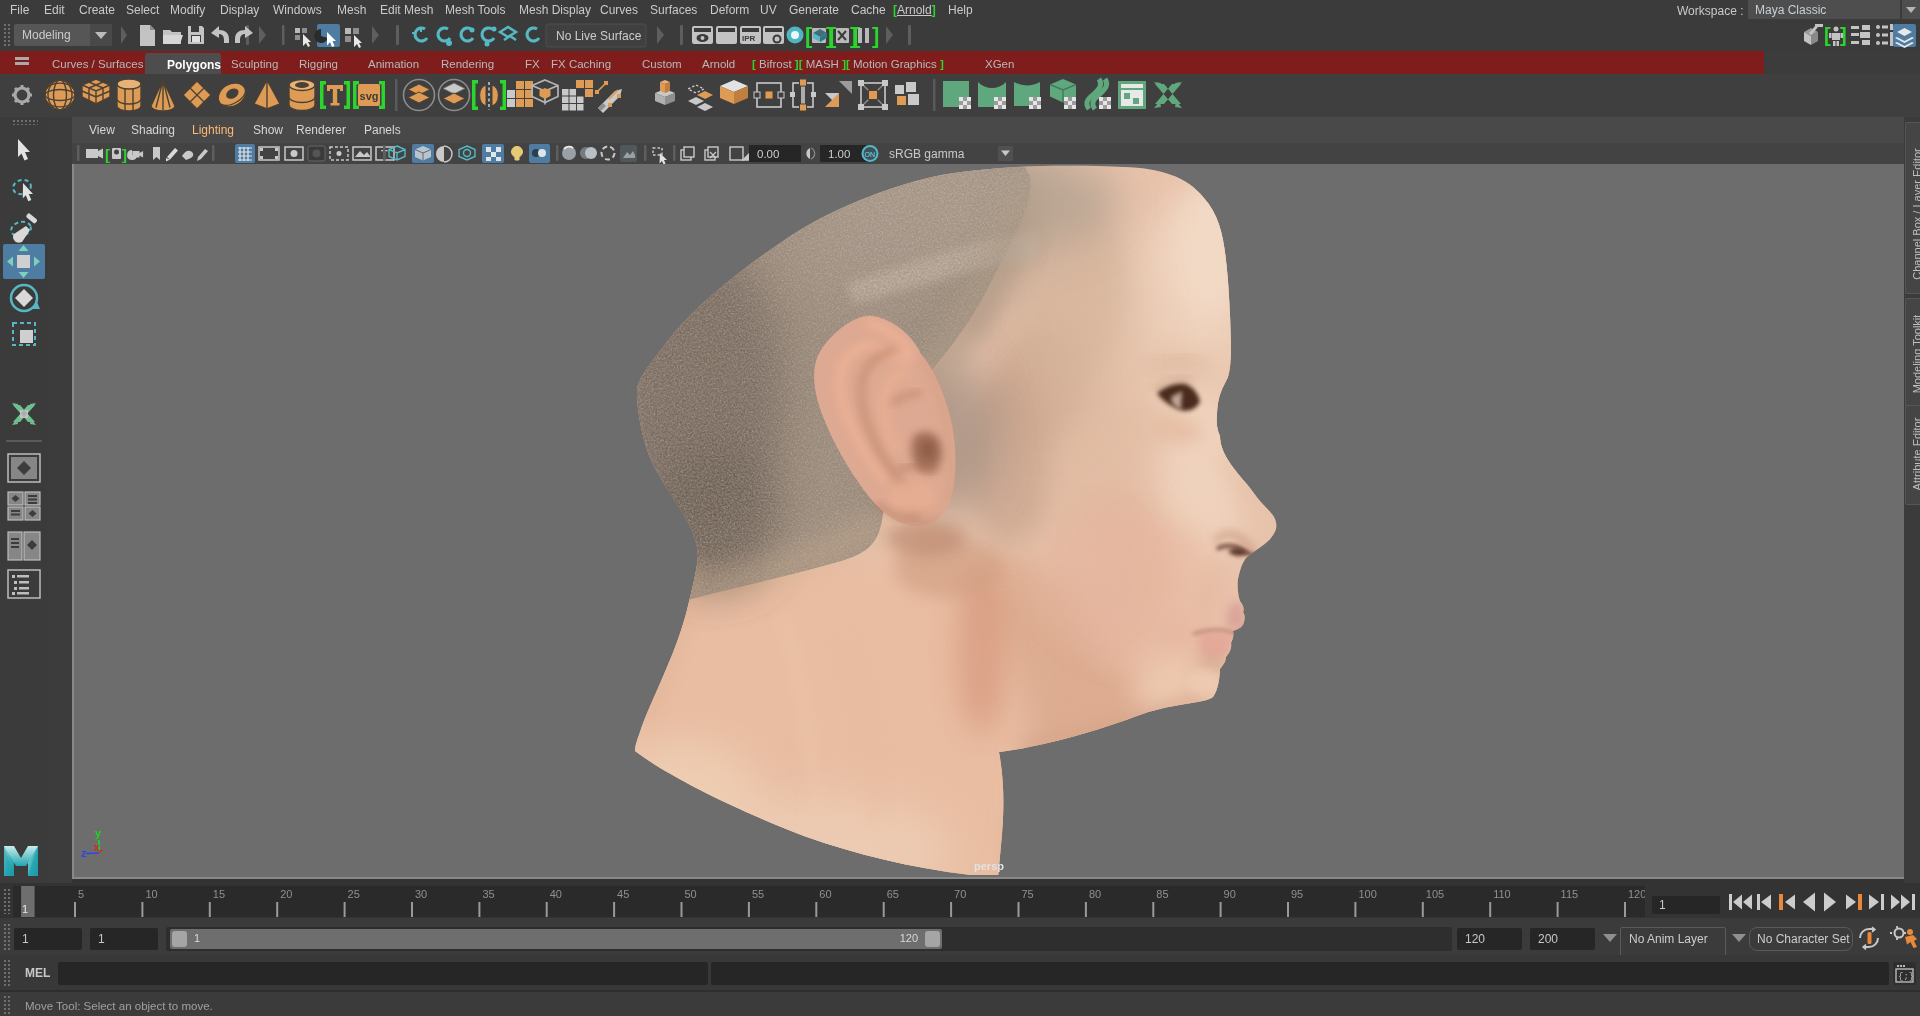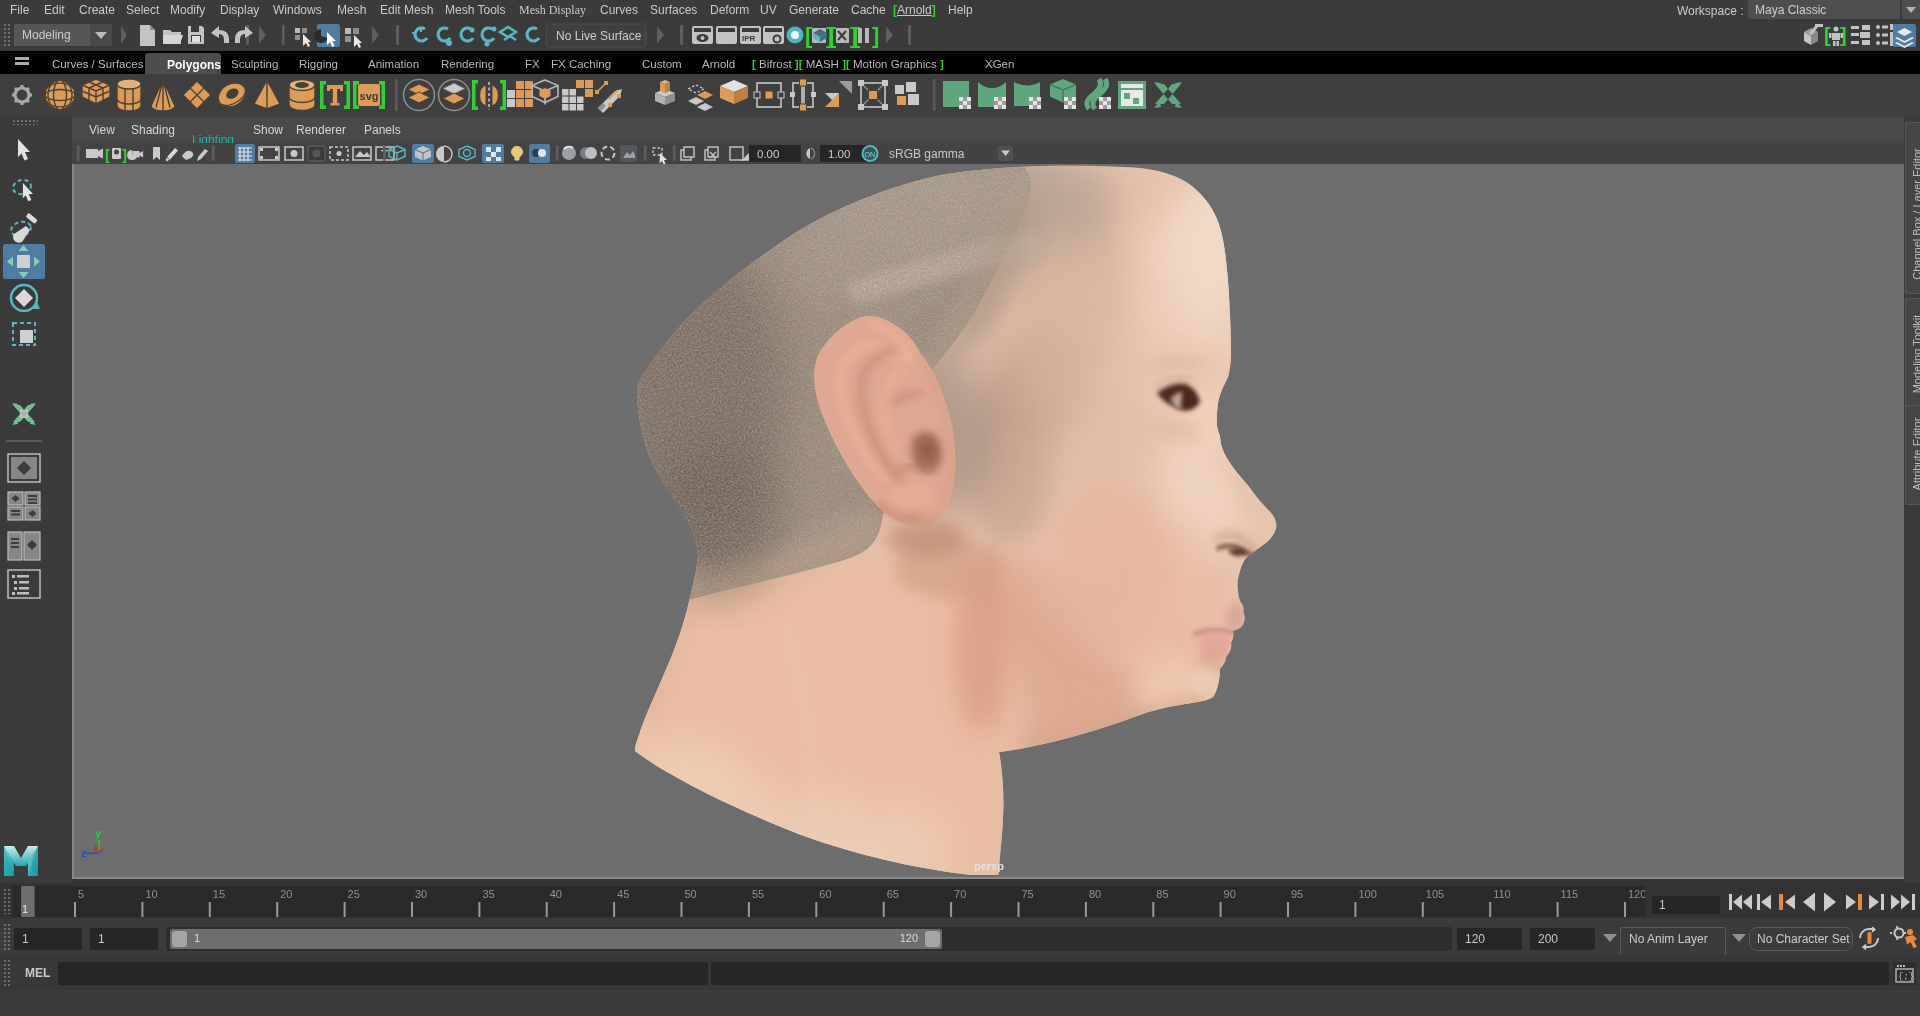--- a/index.html
+++ b/index.html
@@ -21,21 +21,21 @@
     <span class="abs mitem" style="left:10px;top:3px;">File</span>
     <span class="abs mitem" style="left:44px;top:3px;">Edit</span>
     <span class="abs mitem" style="left:79px;top:3px;">Create</span>
     <span class="abs mitem" style="left:126px;top:3px;">Select</span>
     <span class="abs mitem" style="left:170px;top:3px;">Modify</span>
     <span class="abs mitem" style="left:220px;top:3px;">Display</span>
     <span class="abs mitem" style="left:273px;top:3px;">Windows</span>
     <span class="abs mitem" style="left:337px;top:3px;">Mesh</span>
     <span class="abs mitem" style="left:380px;top:3px;">Edit Mesh</span>
     <span class="abs mitem" style="left:445px;top:3px;">Mesh Tools</span>
-    <span class="abs mitem" style="left:519px;top:3px;font-family:Liberation Serif, serif;">Mesh Display</span>
+    <span class="abs mitem" style="left:519px;top:3px;">Mesh Display</span>
     <span class="abs mitem" style="left:600px;top:3px;">Curves</span>
     <span class="abs mitem" style="left:650px;top:3px;">Surfaces</span>
     <span class="abs mitem" style="left:710px;top:3px;">Deform</span>
     <span class="abs mitem" style="left:760px;top:3px;">UV</span>
     <span class="abs mitem" style="left:789px;top:3px;">Generate</span>
     <span class="abs mitem" style="left:851px;top:3px;">Cache</span>
     <span class="abs mitem" style="left:893px;top:3px;text-decoration:underline;"><span class="grn">[</span>Arnold<span class="grn">]</span></span>
     <span class="abs mitem" style="left:948px;top:3px;">Help</span>
     <span class="abs mitem" style="left:1677px;top:4px;">Workspace :</span>
     <span class="abs" style="left:1748px;top:0px;width:152px;height:19px;background:#4e4e4e;color:#c6d0d6;font-size:12px;padding:3px 0 0 7px;">Maya Classic</span>
@@ -186,21 +186,21 @@
         <rect x="1893" y="4" width="23" height="23" rx="2" fill="#4f7ca3"></rect>
         <g fill="#e8e8e8">
           <path d="M1897 12 l7.5 -4 l7.5 4 l-7.5 4 z"></path>
           <path d="M1897 17 l7.5 4 l7.5 -4 l2 1 l-9.5 5 l-9.5 -5 z"></path>
           <path d="M1897 22 l7.5 4 l7.5 -4 l2 1 l-9.5 5 l-9.5 -5 z"></path>
         </g>
       </g>
     </svg>
   </div>
 
-  <div class="abs" id="shelftabs" style="left:0;top:51px;width:1920px;height:23px;background:#000000;">
+  <div class="abs" id="shelftabs" style="left:0;top:51px;width:1764px;height:23px;background:#7f1d1d;">
     <div class="abs" style="left:15px;top:6px;width:14px;height:2.5px;background:#aaaaaa;"></div>
     <div class="abs" style="left:15px;top:11px;width:14px;height:2.5px;background:#aaaaaa;"></div>
     <div class="abs" style="left:48px;top:3px;width:1856px;height:20px;">
       <span class="abs tab" style="left:4px;top:4px;">Curves / Surfaces</span>
       <span class="abs" style="left:97px;top:-1px;width:76px;height:21px;background:#4d4d4d;border-radius:3px 3px 0 0;color:#ffffff;font-weight:bold;font-size:12px;text-align:right;padding-top:5px;">Polygons</span>
       <span class="abs tab" style="left:183px;top:4px;">Sculpting</span>
       <span class="abs tab" style="left:251px;top:4px;">Rigging</span>
       <span class="abs tab" style="left:320px;top:4px;">Animation</span>
       <span class="abs tab" style="left:393px;top:4px;">Rendering</span>
       <span class="abs tab" style="left:477px;top:4px;">FX</span>
@@ -608,21 +608,21 @@
         <path d="M34 2 l-10 30 l10 0 z" fill="#1b9aa8" opacity="0.5"></path>
       </g>
     </svg>
   </div>
 
   <div class="abs" id="viewport" style="left:48px;top:117px;width:1856px;height:766px;background:#333333;margin-left:24px;">
 
     <div class="abs" style="left:0;top:0;width:1856px;height:26px;background:#494949;">
       <span class="abs mitem" style="left:17px;top:6px;color:#d6d6d6;">View</span>
       <span class="abs mitem" style="left:59px;top:6px;color:#d6d6d6;">Shading</span>
-      <span class="abs mitem" style="left:120px;top:16px;color:#14b8a6;text-align:right;">Lighting</span>
+      <span class="abs mitem" style="left:120px;top:6px;color:#fdba74;text-align:right;">Lighting</span>
       <span class="abs mitem" style="left:181px;top:6px;color:#d6d6d6;">Show</span>
       <span class="abs mitem" style="left:224px;top:6px;color:#d6d6d6;">Renderer</span>
       <span class="abs mitem" style="left:292px;top:6px;color:#d6d6d6;">Panels</span>
     </div>
 
     <div class="abs" style="left:0;top:26px;width:1856px;height:21px;background:#434343;">
       <svg width="1856" height="21" viewBox="0 0 1856 21">
         <g fill="#c9c9c9">
           <rect x="5" y="2" width="2.5" height="16" rx="1" fill="#5e5e5e"></rect>
           <path d="M14 6 h12 v9 h-12 z M26 8 l5 -2.5 v10 l-5 -2.5 z"></path>
@@ -1062,14 +1062,18 @@
           <rect x="4" y="3" width="2" height="2"></rect>
             <rect x="7" y="3" width="2" height="2"></rect>
             <rect x="10" y="3" width="2" height="2"></rect>
           <rect x="3" y="7" width="17" height="13" fill="none" stroke="#b9b9b9" stroke-width="1.4"></rect>
           <text x="5" y="17" font-size="9" font-family="Liberation Mono">{;}</text>
         </g>
       </svg>
     </div>
   </div>
 
+  <div class="abs" id="helprow" style="left:0;top:990px;width:1920px;height:26px;background:#3b3b3b;border-top:2px solid #2e2e2e;">
+    <div class="abs dots" style="left:3px;top:3px;width:8px;height:20px;"></div>
+    <span class="abs" style="left:25px;top:8px;font-size:11.5px;color:#a0a0a0;">Move Tool: Select an object to move.</span>
+  </div>
 
 </div>
 
 </body></html>

